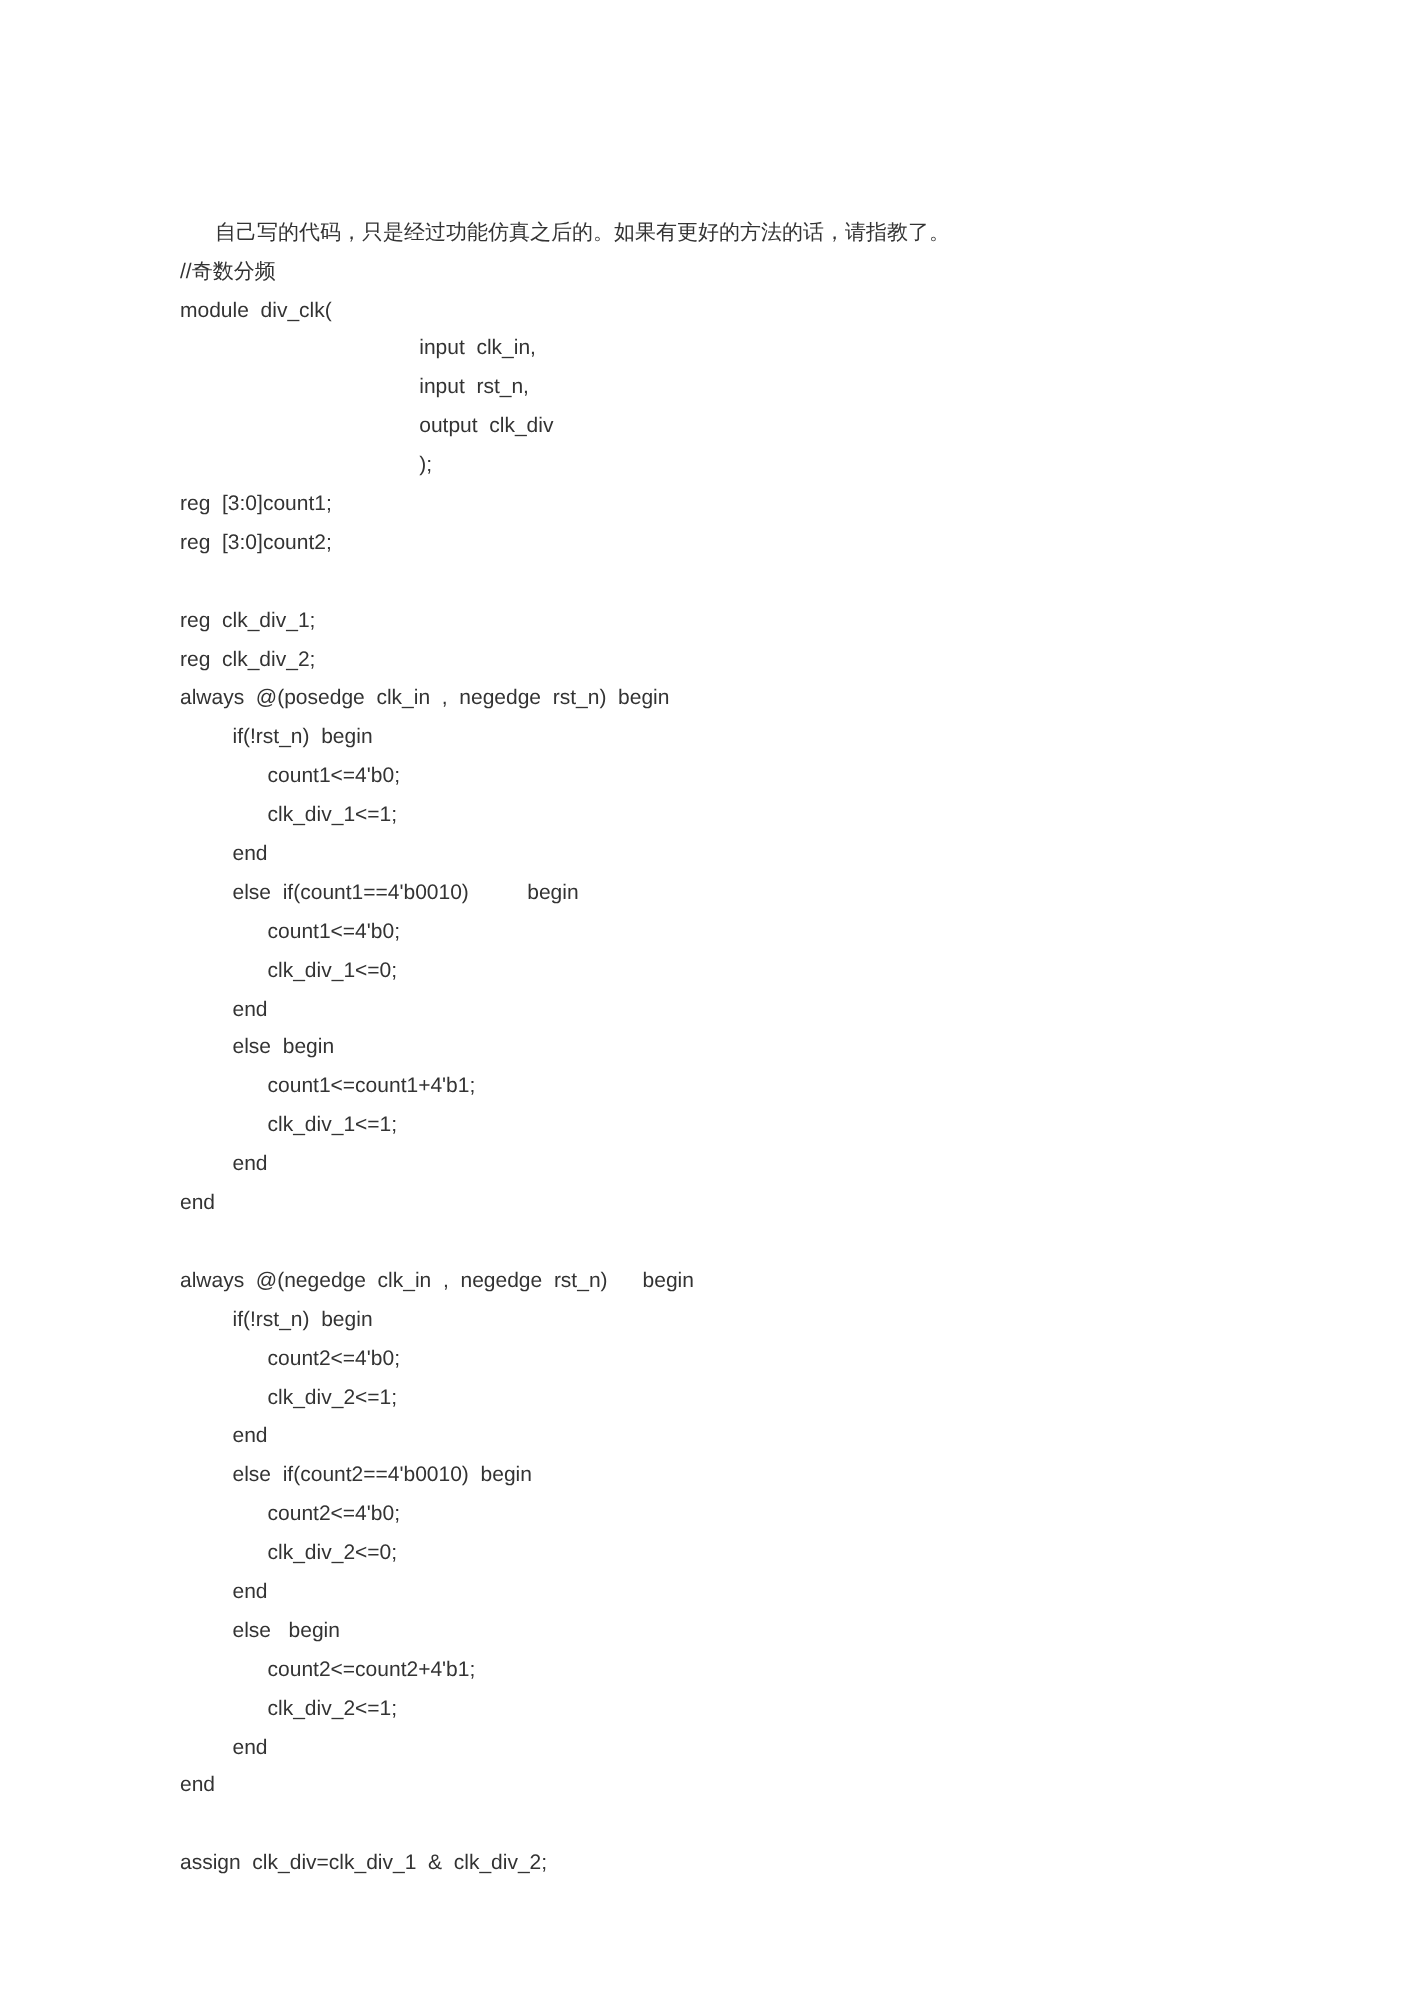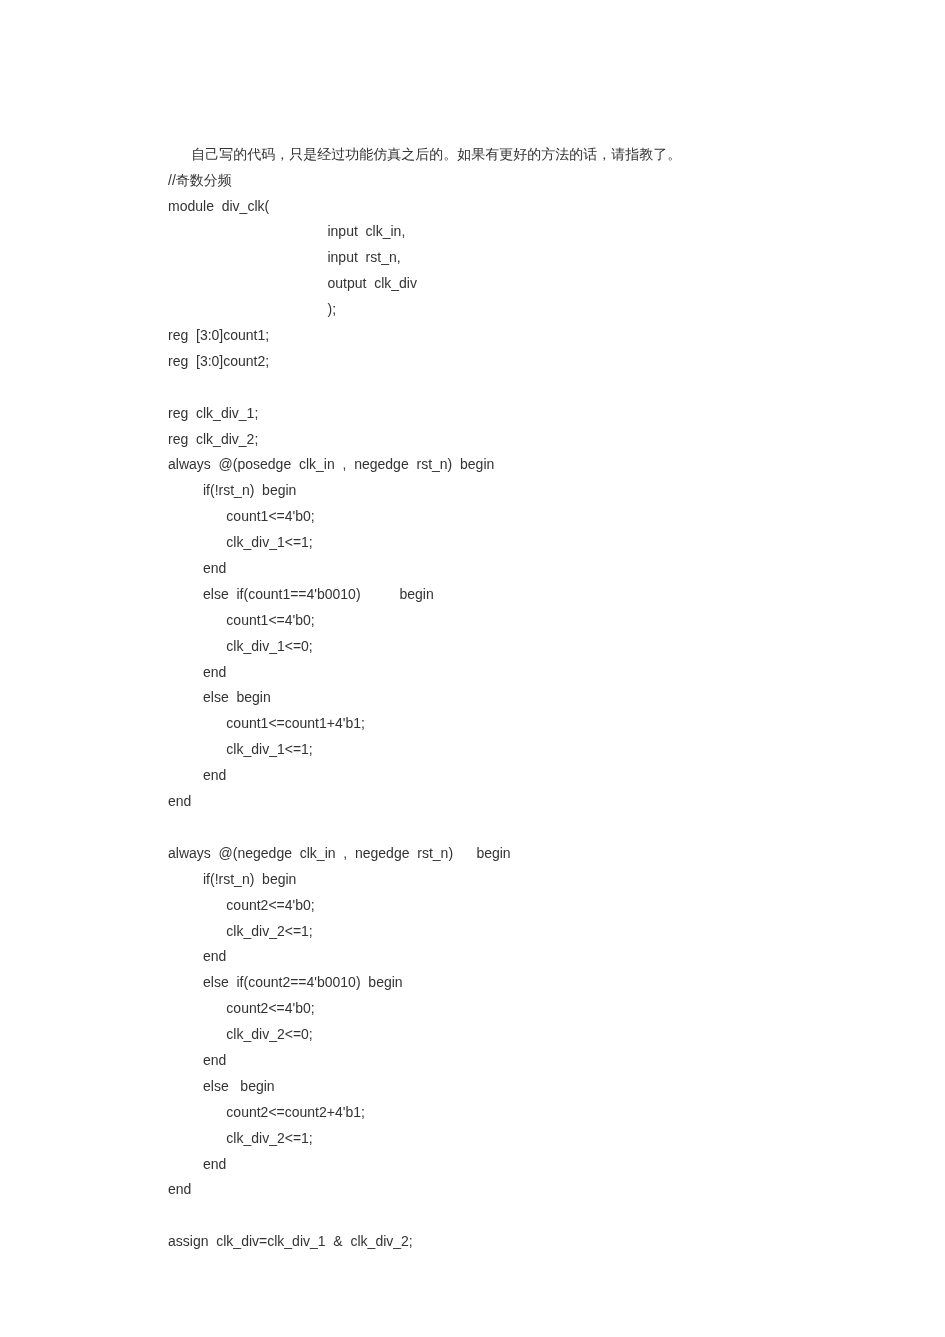--- a/index.html
+++ b/index.html
@@ -11,21 +11,20 @@
       line-height: 1.85;
       color: #333333;
       width: 945px;
     }
     .page {
       padding: 90px 100px 150px 120px;
       white-space: pre;
     }
     .body-text {
       white-space: pre;
-      margin-left: 48px;
     }
   </style>
 </head>
 <body>
 
 <div class="page">
   <div class="body-text">      自己写的代码，只是经过功能仿真之后的。如果有更好的方法的话，请指教了。
 //奇数分频
 module  div_clk(
                                          input  clk_in,

